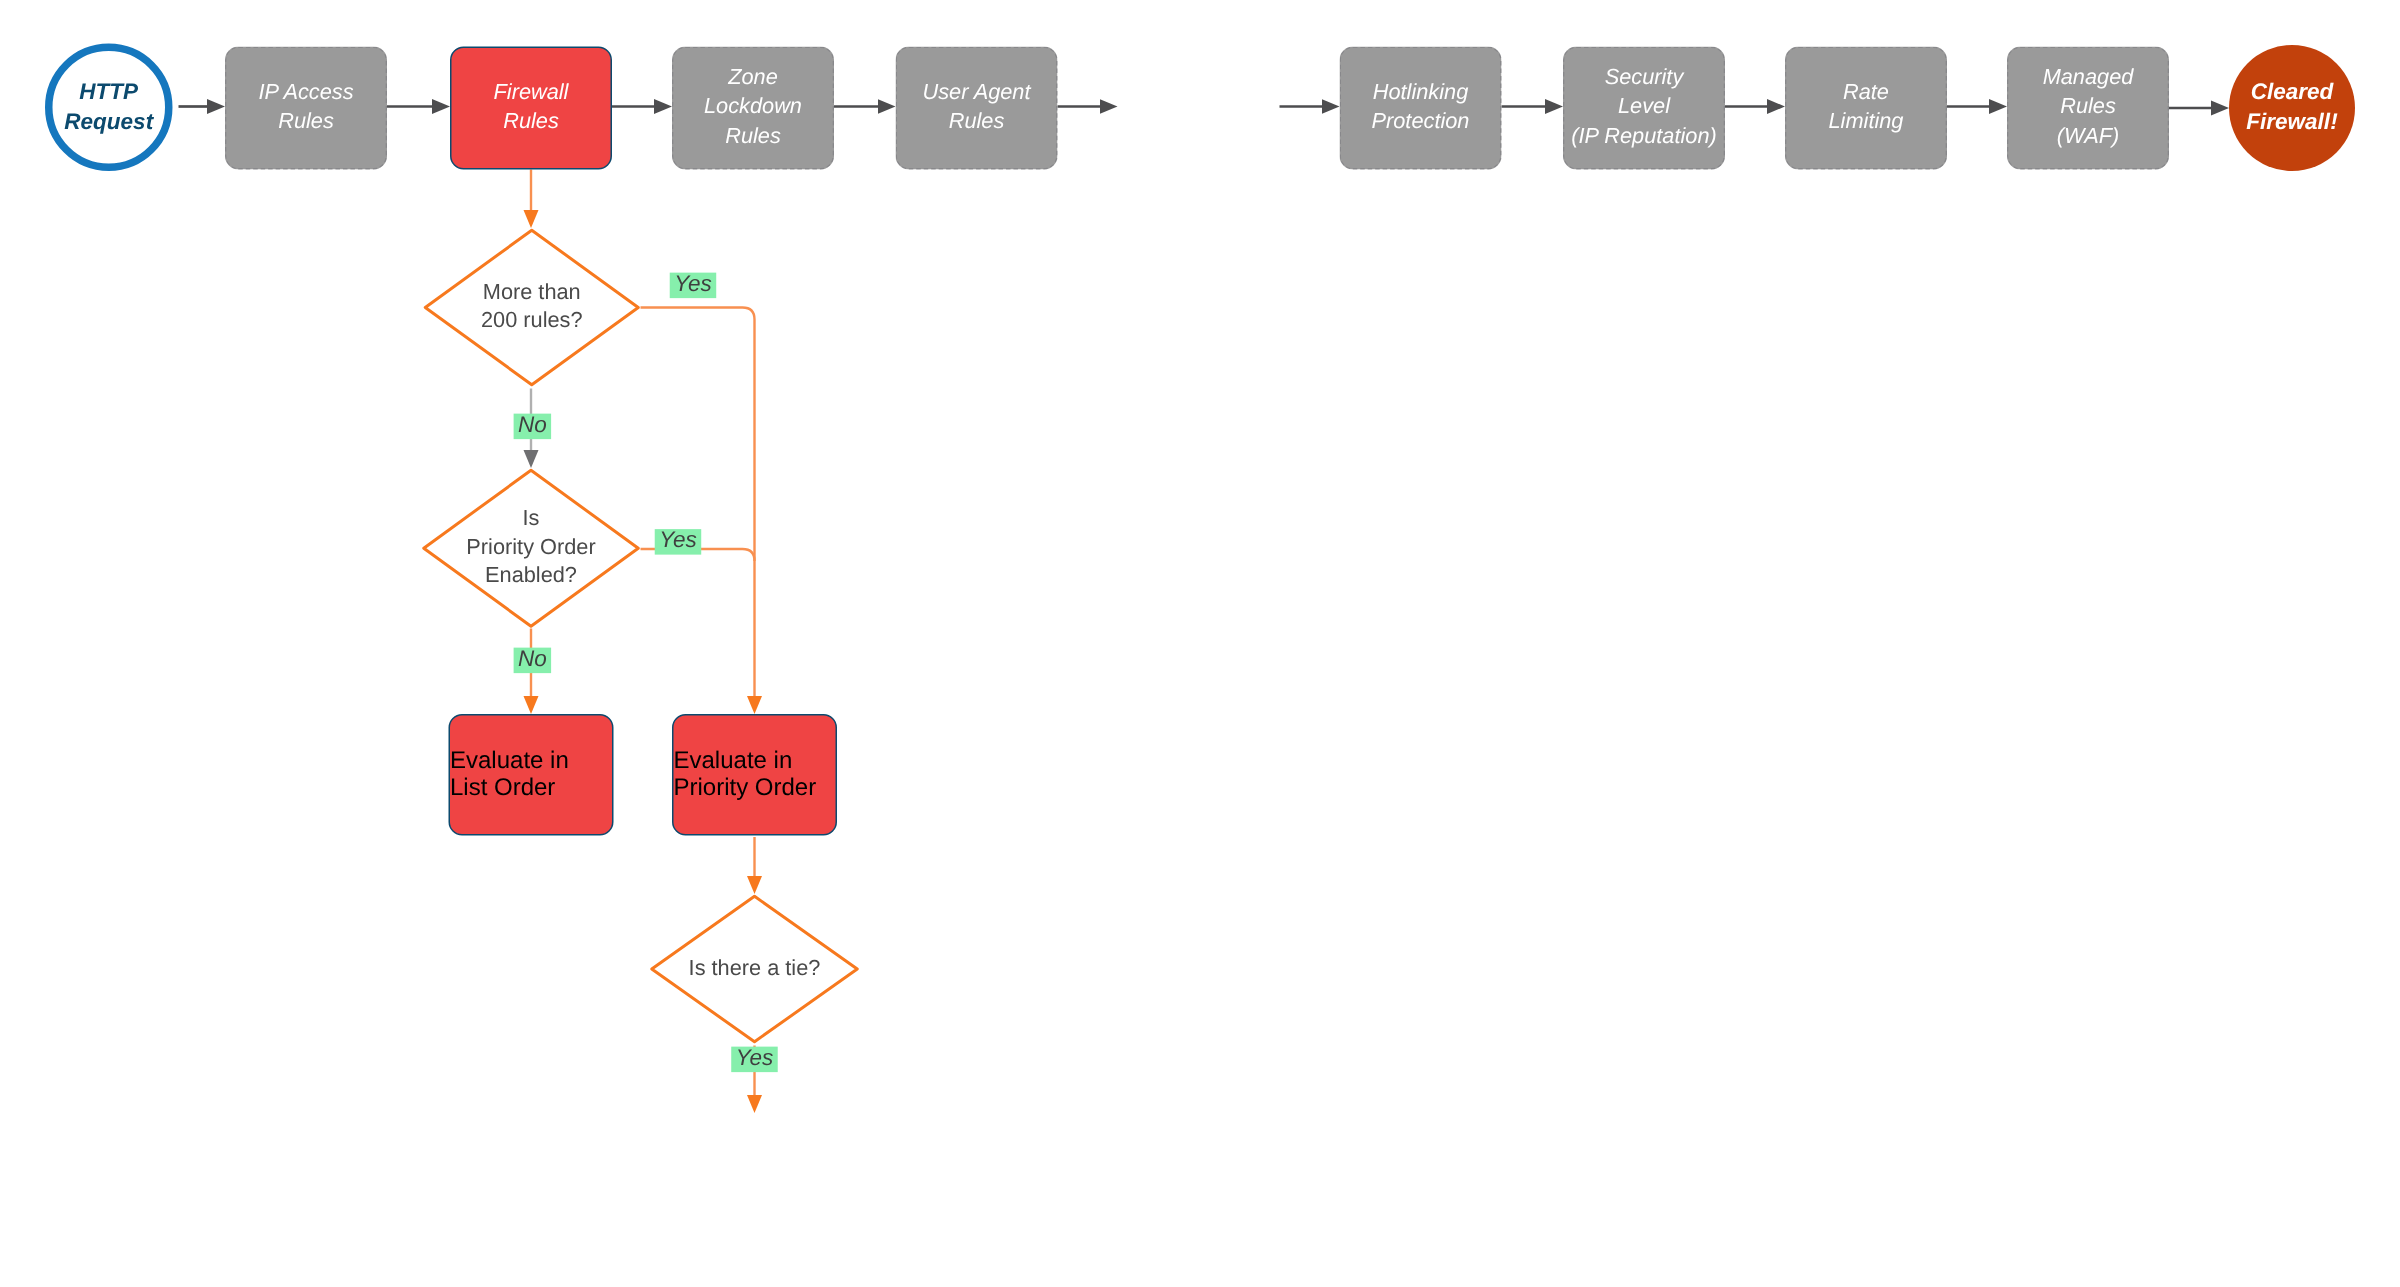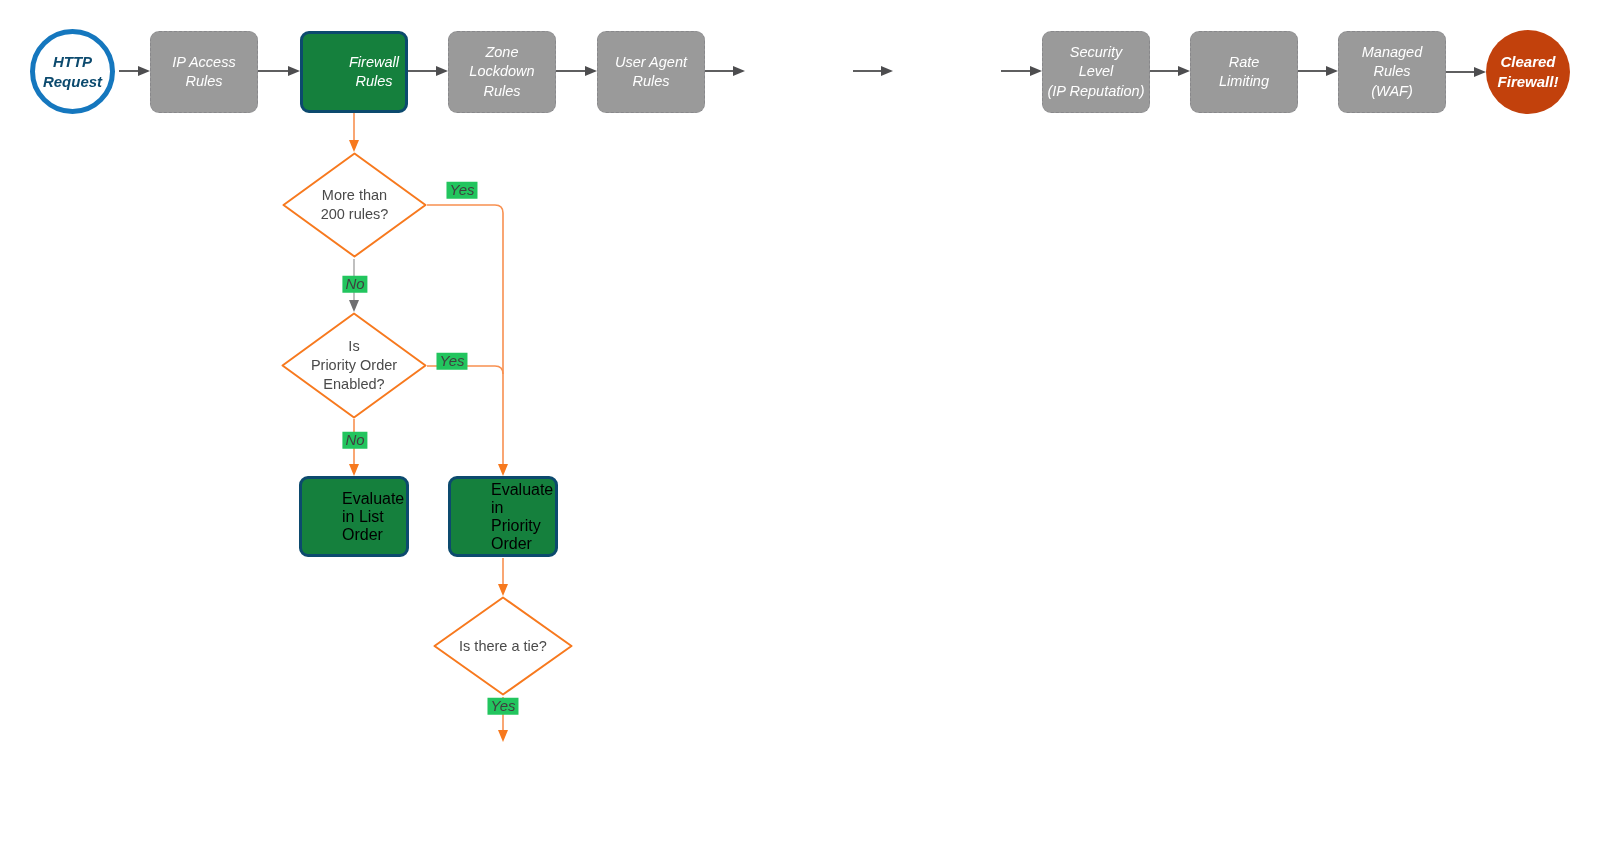--- a/index.html
+++ b/index.html
@@ -32,21 +32,21 @@
     line-height: 1.32;
   }
 
   
   .step {
     width: 108px; height: 82px; top: 31px;
     background: #9a9a9a;
     border: 1px dashed #88888b;
     border-radius: 9px;
   }
-  .step.orange, .action { background: #15803d; border: 3px solid #0c4a6e; padding-left: 40px; }
+  .step.orange, .action { background: #ef4444; border: 1px solid #0c4a6e; }
 
   .action {
     position: absolute; z-index: 2;
     width: 110px; height: 81px;
     border-radius: 9px;
     display: flex; align-items: center; justify-content: flex-start;
   }
 
   
   .terminal {
@@ -80,21 +80,21 @@
     line-height: 1.3;
   }
 
   
   .edge-label {
     position: absolute; z-index: 3;
     transform: translate(-50%, -50%);
     font-style: italic;
     font-size: 15px;
     color: #3f3f3f;
-    background: #22c55e;
+    background: #86efac;
     padding: 0 3px;
     line-height: 1.1;
   }
 </style>
 </head>
 <body>
 
 <div class="canvas">
 
   <svg class="connectors" viewBox="0 0 1600 858" xmlns="http://www.w3.org/2000/svg">
@@ -150,20 +150,24 @@
   </div>
   <div class="node step" style="left:448px">
     <div class="label">Zone
 Lockdown
 Rules</div>
   </div>
   <div class="node step" style="left:597px">
     <div class="label">User Agent
 Rules</div>
   </div>
+  <div class="node step" style="left:893px">
+    <div class="label">Hotlinking
+Protection</div>
+  </div>
   <div class="node step" style="left:1190px">
     <div class="label">Rate
 Limiting</div>
   </div>
   <div class="node step" style="left:1042px">
     <div class="label">Security
 Level
 (IP Reputation)</div>
   </div>
   <div class="node step" style="left:1338px">

